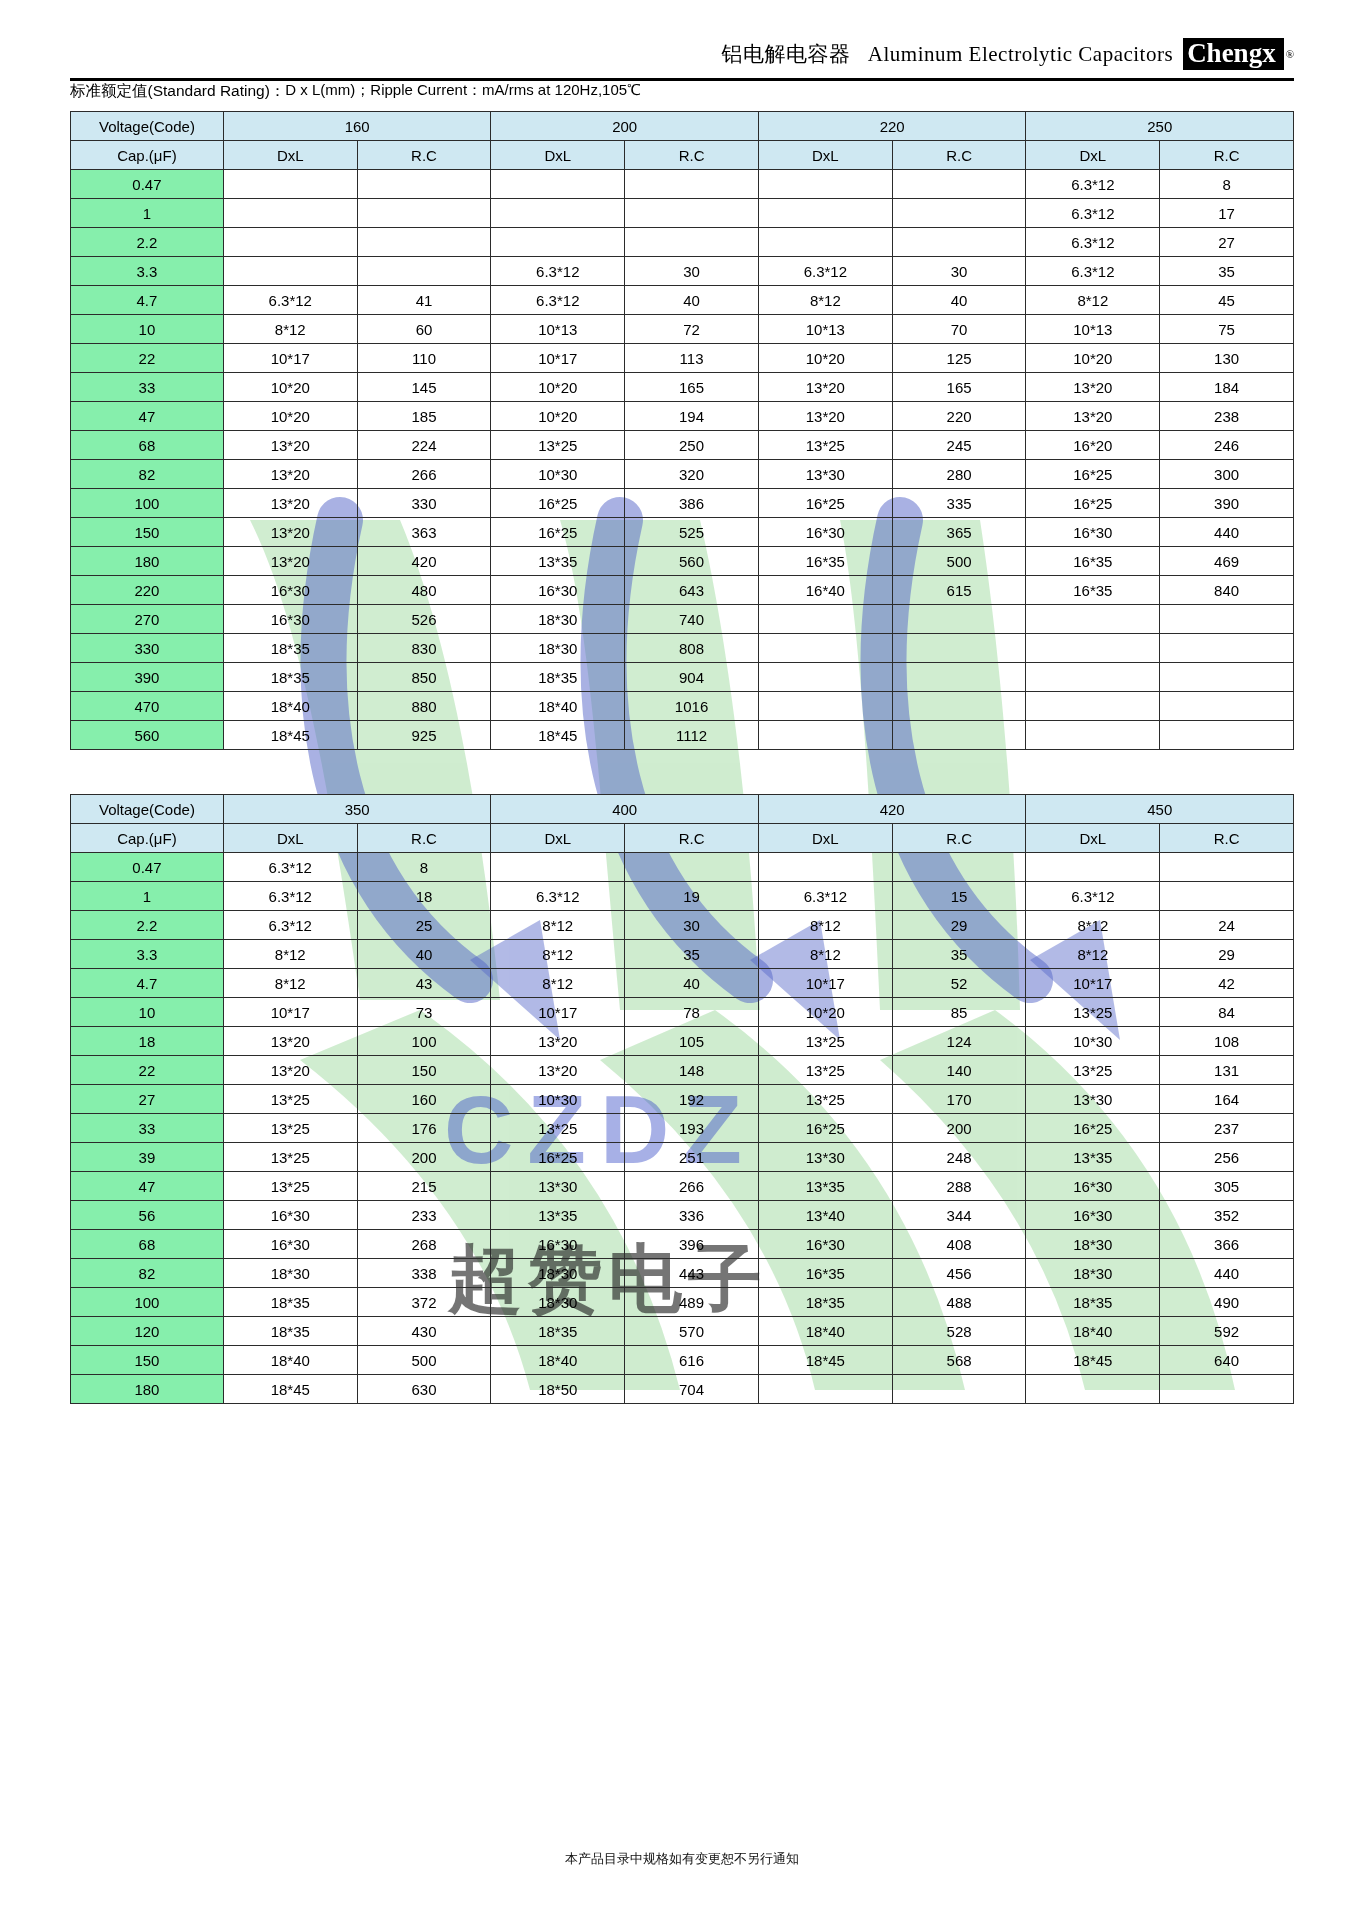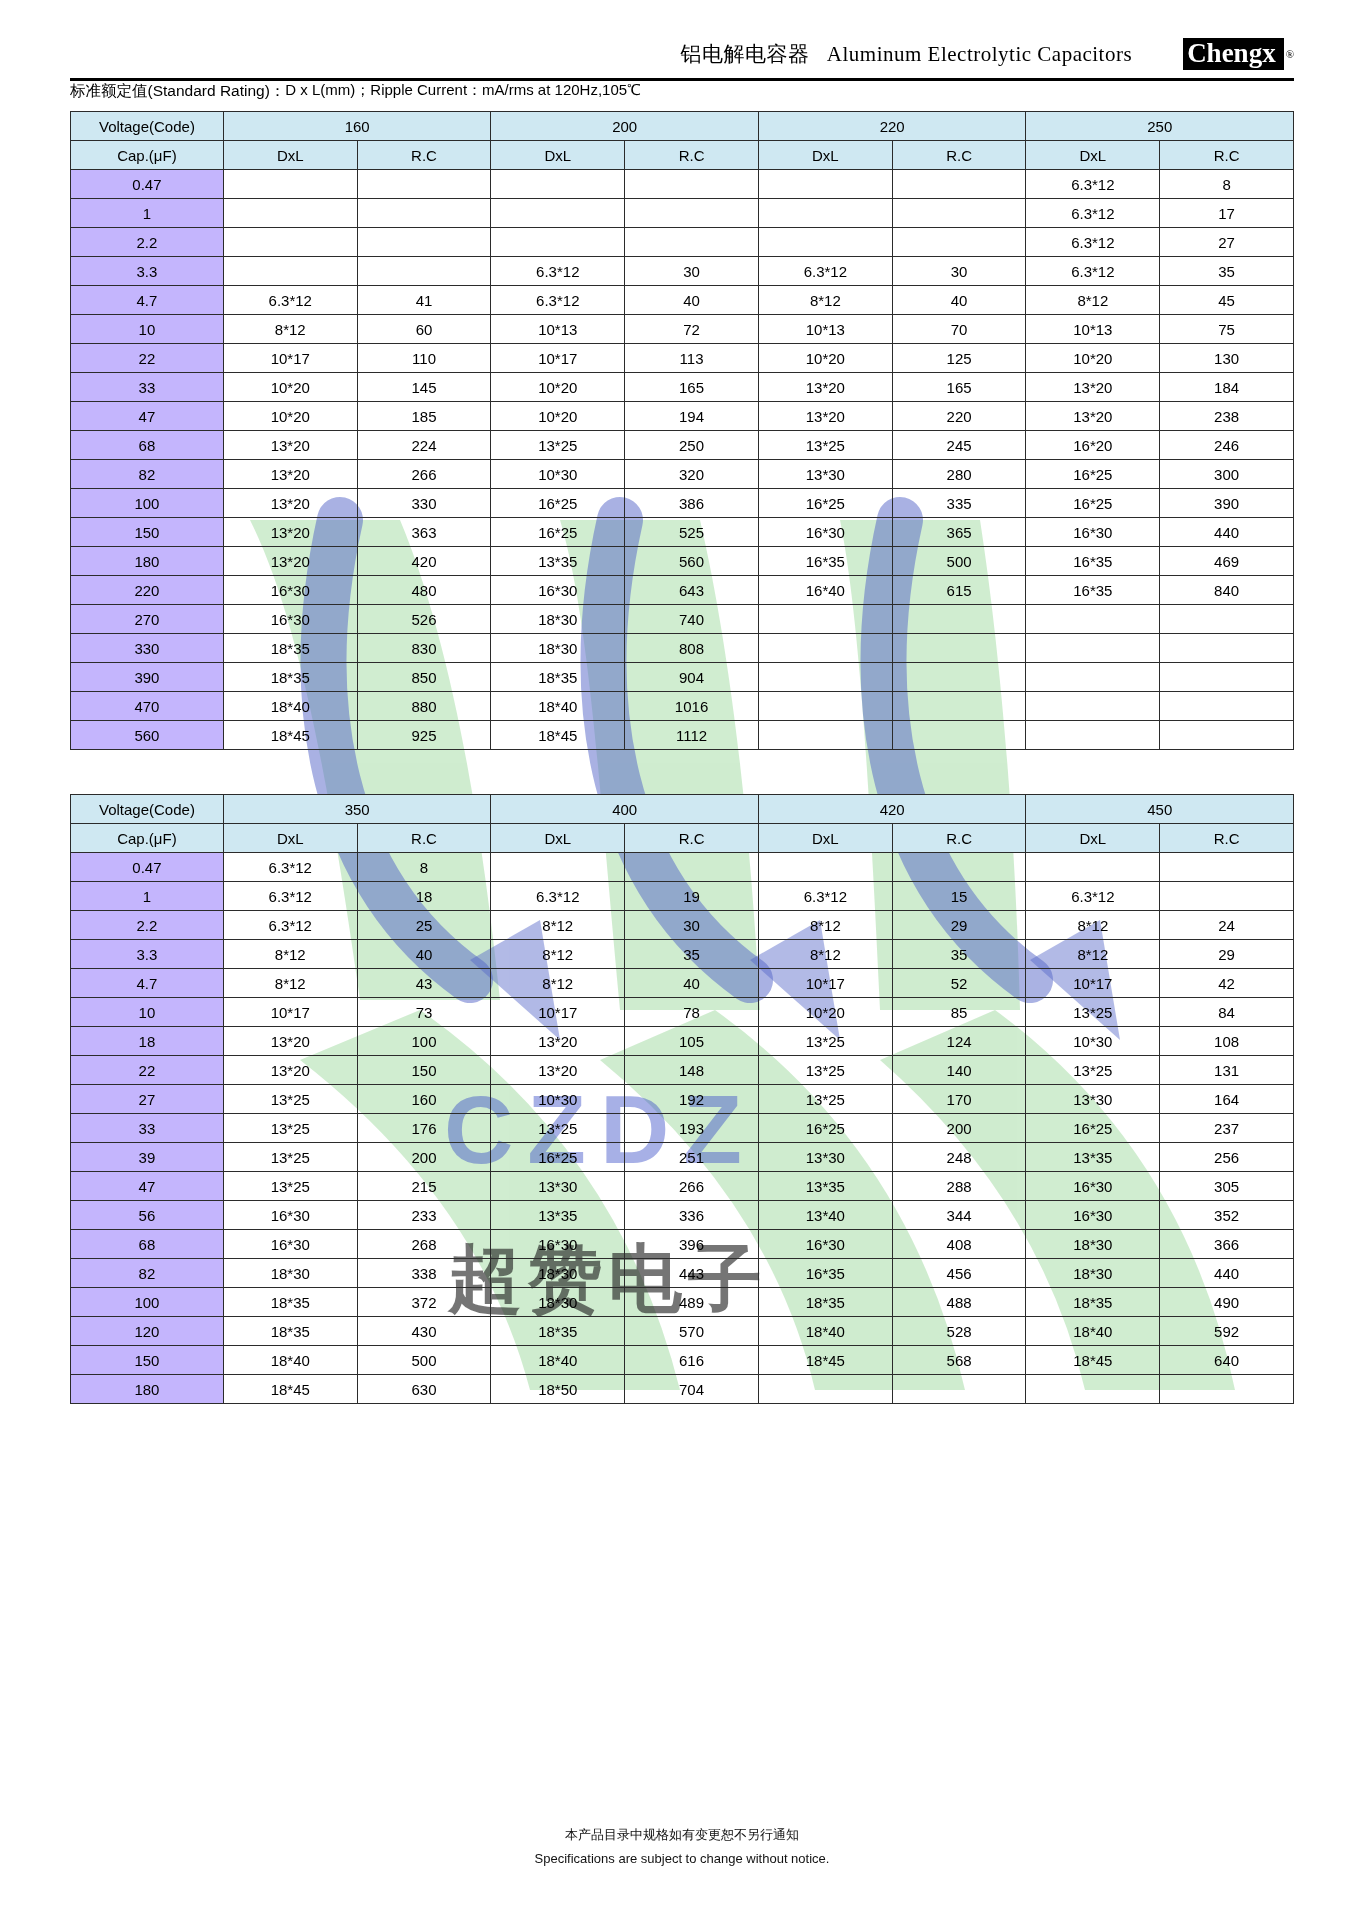--- a/index.html
+++ b/index.html
@@ -23,21 +23,20 @@
     padding: 0 70px;
   }
 
   
   .header {
     display: flex;
     align-items: flex-end;
     justify-content: flex-end;
     padding-top: 38px;
     padding-bottom: 6px;
-    gap: 41px;
   }
   .header-title {
     font-family: "Liberation Serif", serif;
     font-size: 21px;
     letter-spacing: .5px;
     white-space: nowrap;
     padding-right: 10px;
     margin-bottom: 2px;
   }
   .logo-wrap {
@@ -95,21 +94,21 @@
     text-align: center;
     font-weight: normal;
     padding: 0;
     font-family: "Liberation Sans", sans-serif;
     background-clip: padding-box;
   }
   .c-head {
     background: #cfe8f2;
   }
   .c-capcol {
-    background: #c4b5fd;
+    background: #86efac;
   }
   .c-white {
     background: transparent;
   }
   col.w-cap { width: 144px; }
   col.w-dxl { width: 126px; }
   col.w-rc  { width: 126px; }
 
   .table-gap { height: 44px; }
 
@@ -710,16 +709,15 @@
           <td class="c-white"></td>
           <td class="c-white"></td>
           <td class="c-white"></td>
         </tr>
       </tbody>
   </table>
 
 
   <div class="footer">
     <div>本产品目录中规格如有变更恕不另行通知</div>
-    <div>Specifications are subject to change without notice.</div>
   </div>
 
 </div>
 
 </body></html>

